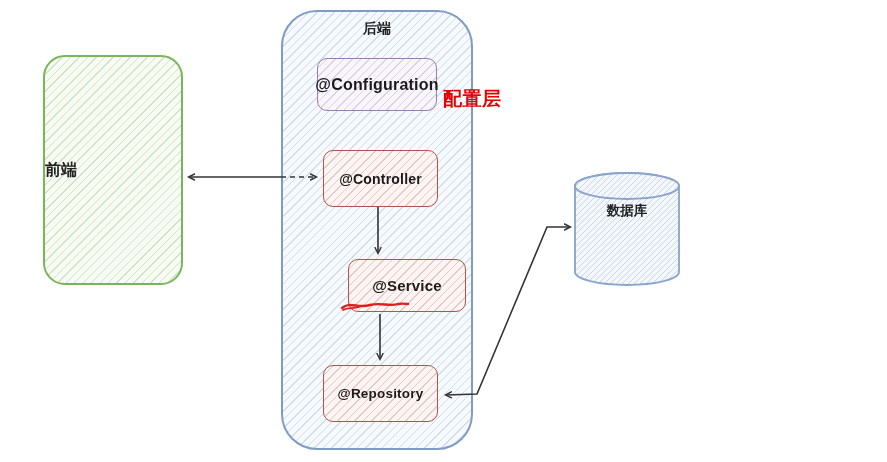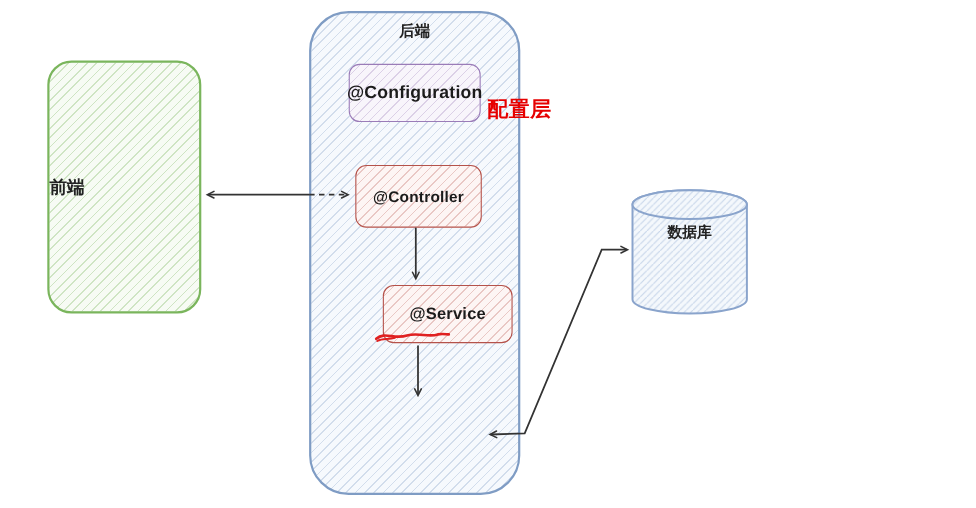--- a/index.html
+++ b/index.html
@@ -96,20 +96,23 @@
 
   <div class="layer-box config-box hatch-purple">
     <span>@Configuration</span>
   </div>
   <div class="layer-box controller-box hatch-red">
     <span>@Controller</span>
   </div>
   <div class="layer-box service-box hatch-red">
     <span>@Service</span>
   </div>
+  <div class="layer-box repository-box hatch-red">
+    <span>@Repository</span>
+  </div>
 
   <svg class="cyl-layer" width="887" height="462">
     <defs>
       <pattern id="hatchDb" patternUnits="userSpaceOnUse" width="6" height="6">
         <rect width="6" height="6" fill="#f4f8fc"></rect>
         <line x1="0" y1="6" x2="6" y2="0" stroke="#c7d6ea" stroke-width="1"></line>
       </pattern>
     </defs>
     <path d="M575,186 L575,272 a52,13 0 0 0 104,0 L679,186 a52,13 0 0 0 -104,0 z" fill="url(#hatchDb)" stroke="#8aa4cc" stroke-width="1.8"></path>
     <ellipse cx="627" cy="186" rx="52" ry="13" fill="url(#hatchDb)" stroke="#8aa4cc" stroke-width="1.8"></ellipse>

